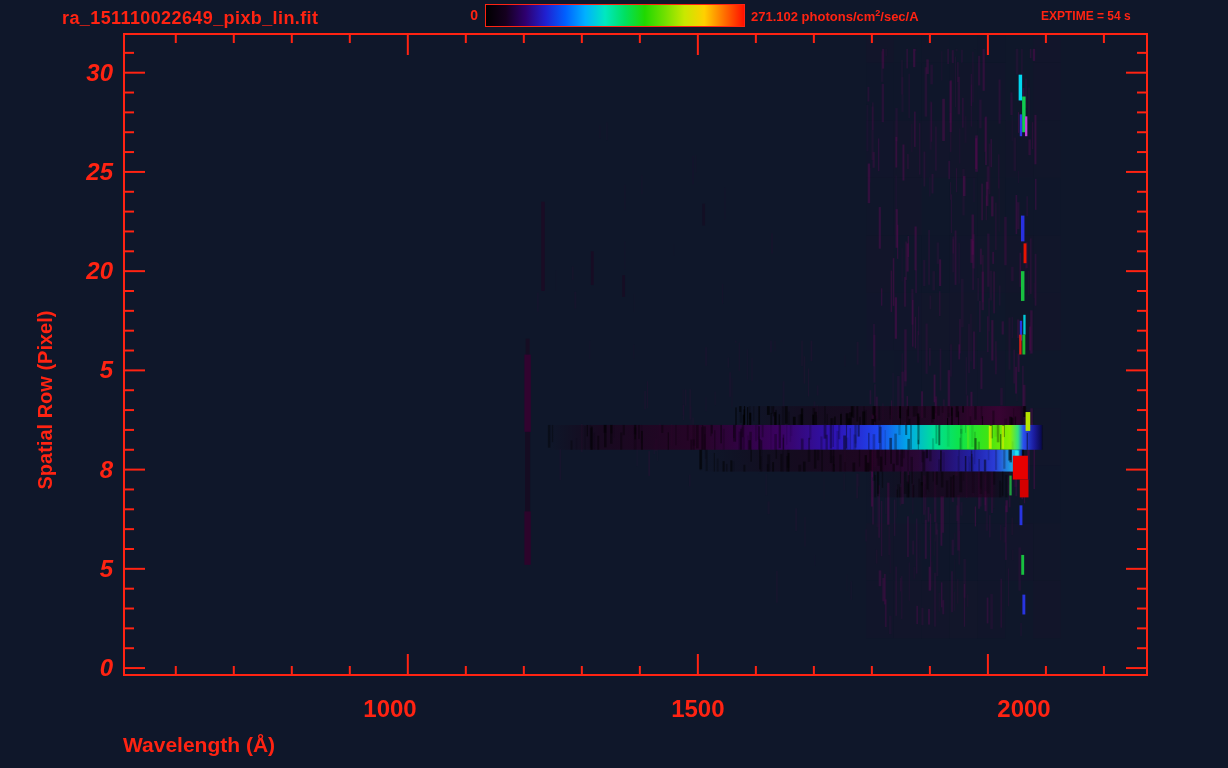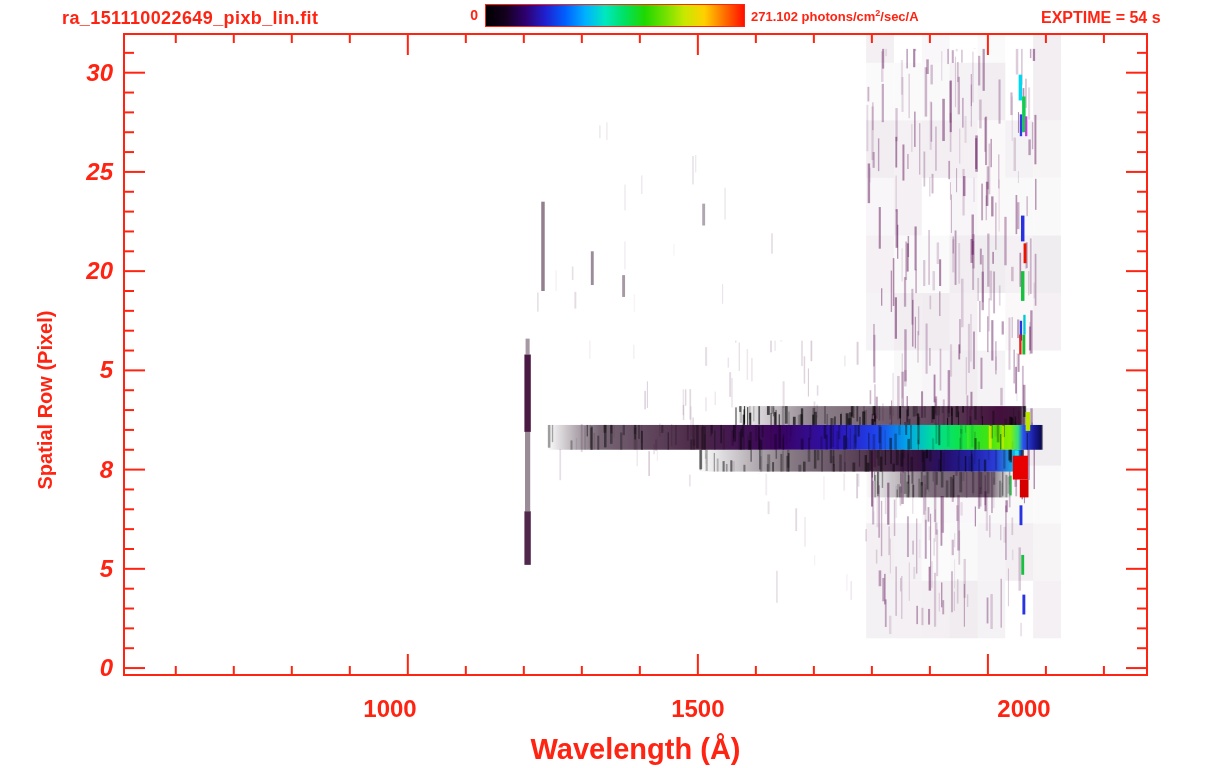--- a/index.html
+++ b/index.html
@@ -1,27 +1,27 @@
 <!DOCTYPE html>
 <html style="--accent: #ff2312;"><head>
 <meta charset="utf-8">
 <style>
   html,body{margin:0;padding:0;background:#000;}
-  .stage{position:relative;width:1228px;height:768px;background:#ffffff;overflow:hidden;
+  .stage{position:relative;width:1228px;height:768px;background:#0f172a;overflow:hidden;
          font-family:"Liberation Sans",sans-serif;font-weight:bold;color:var(--accent,#ff2312);}
   .abs{position:absolute;}
   .title{left:62px;top:8px;font-size:18px;letter-spacing:.4px;}
   .cbar{left:485px;top:4px;width:258px;height:21px;border:1px solid var(--accent,#ff2312);}
   .cbar-min{left:418px;top:7px;width:60px;text-align:right;font-size:14px;}
   .cbar-max{left:751px;top:8px;font-size:13px;text-align:center;}
   .cbar-max sup{font-size:9px;}
-  .exptime{left:1041px;top:9px;font-size:16px;}
+  .exptime{left:1041px;top:9px;font-size:12px;}
   .plot{left:123px;top:33px;width:1025px;height:643px;}
   .plot svg{display:block;}
-  .xlabel{left:123px;top:733px;width:1025px;text-align:center;font-size:29px;}
+  .xlabel{left:123px;top:733px;width:1025px;font-size:21px;}
   .ylabel{left:45px;top:400px;transform:translate(-50%,-50%) rotate(-90deg);font-size:20px;white-space:nowrap;}
   .xt{position:absolute;top:695px;width:120px;text-align:center;font-size:24px;}
   .yt{position:absolute;width:60px;text-align:right;font-size:24px;font-style:italic;}
 </style>
 </head>
 <body>
 
 <div class="stage">
   <div class="abs title">ra_151110022649_pixb_lin.fit</div>
 

